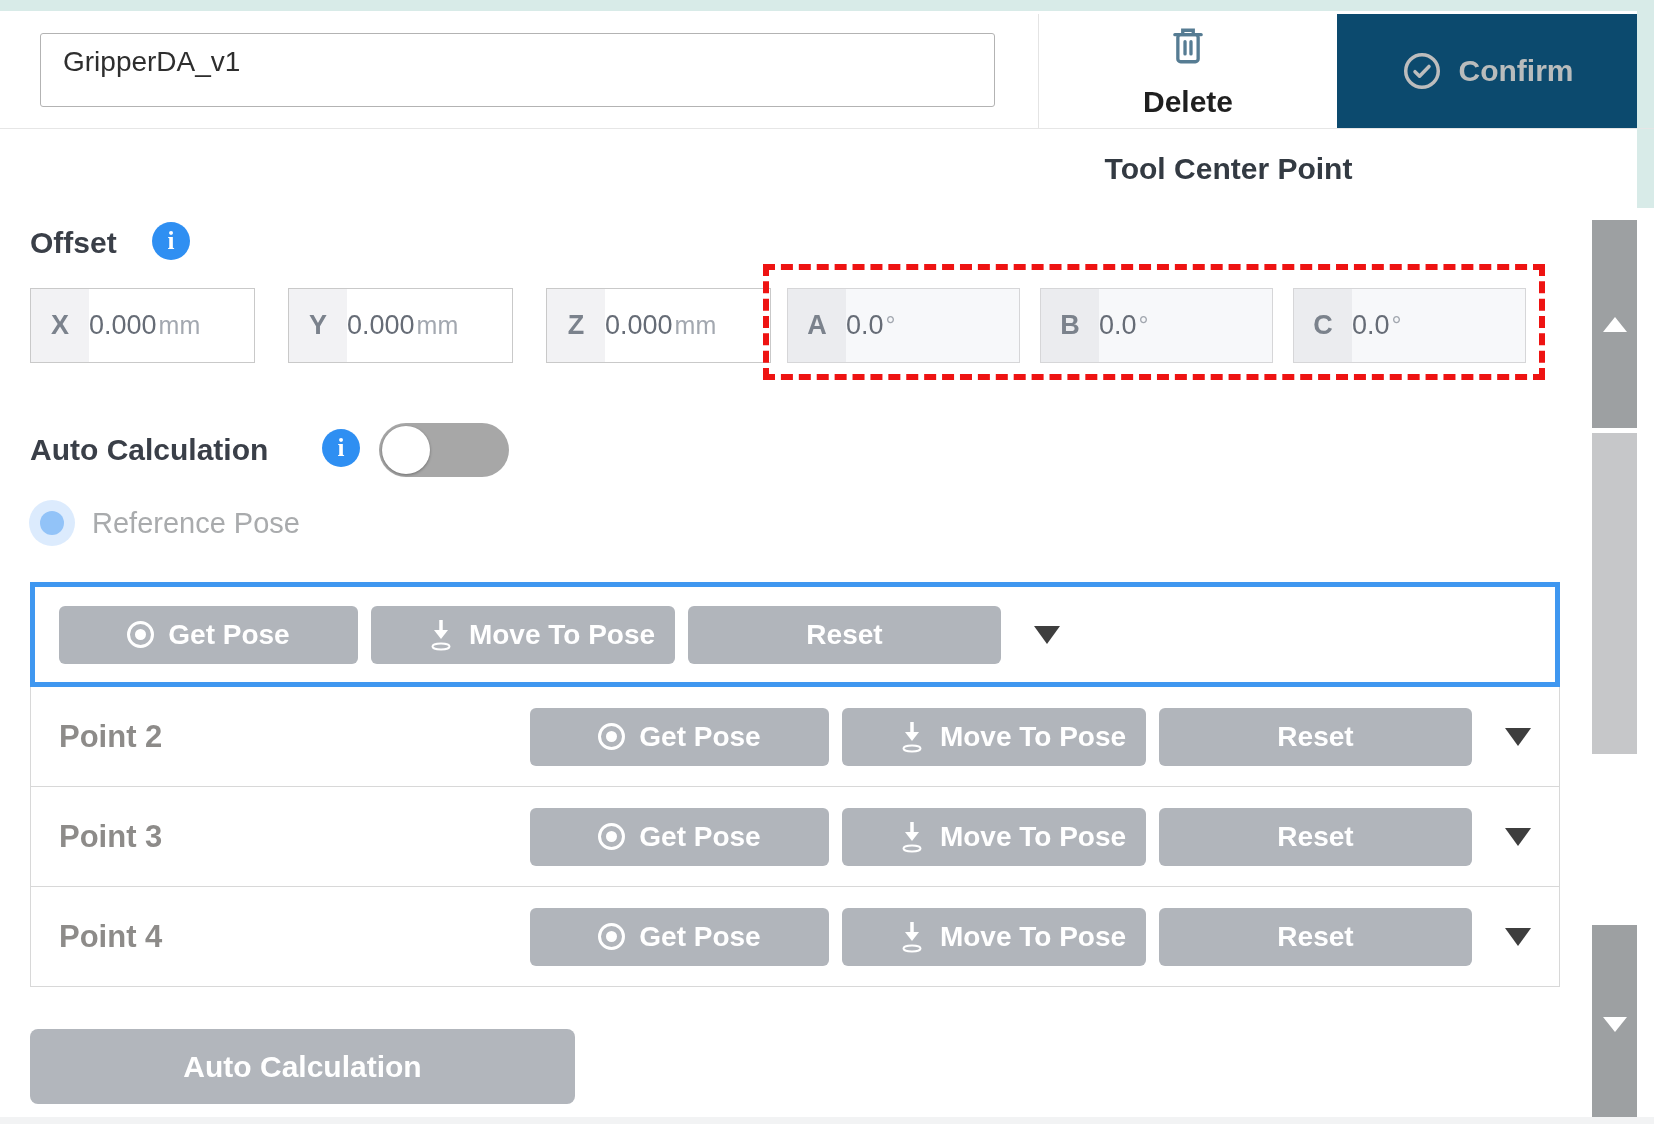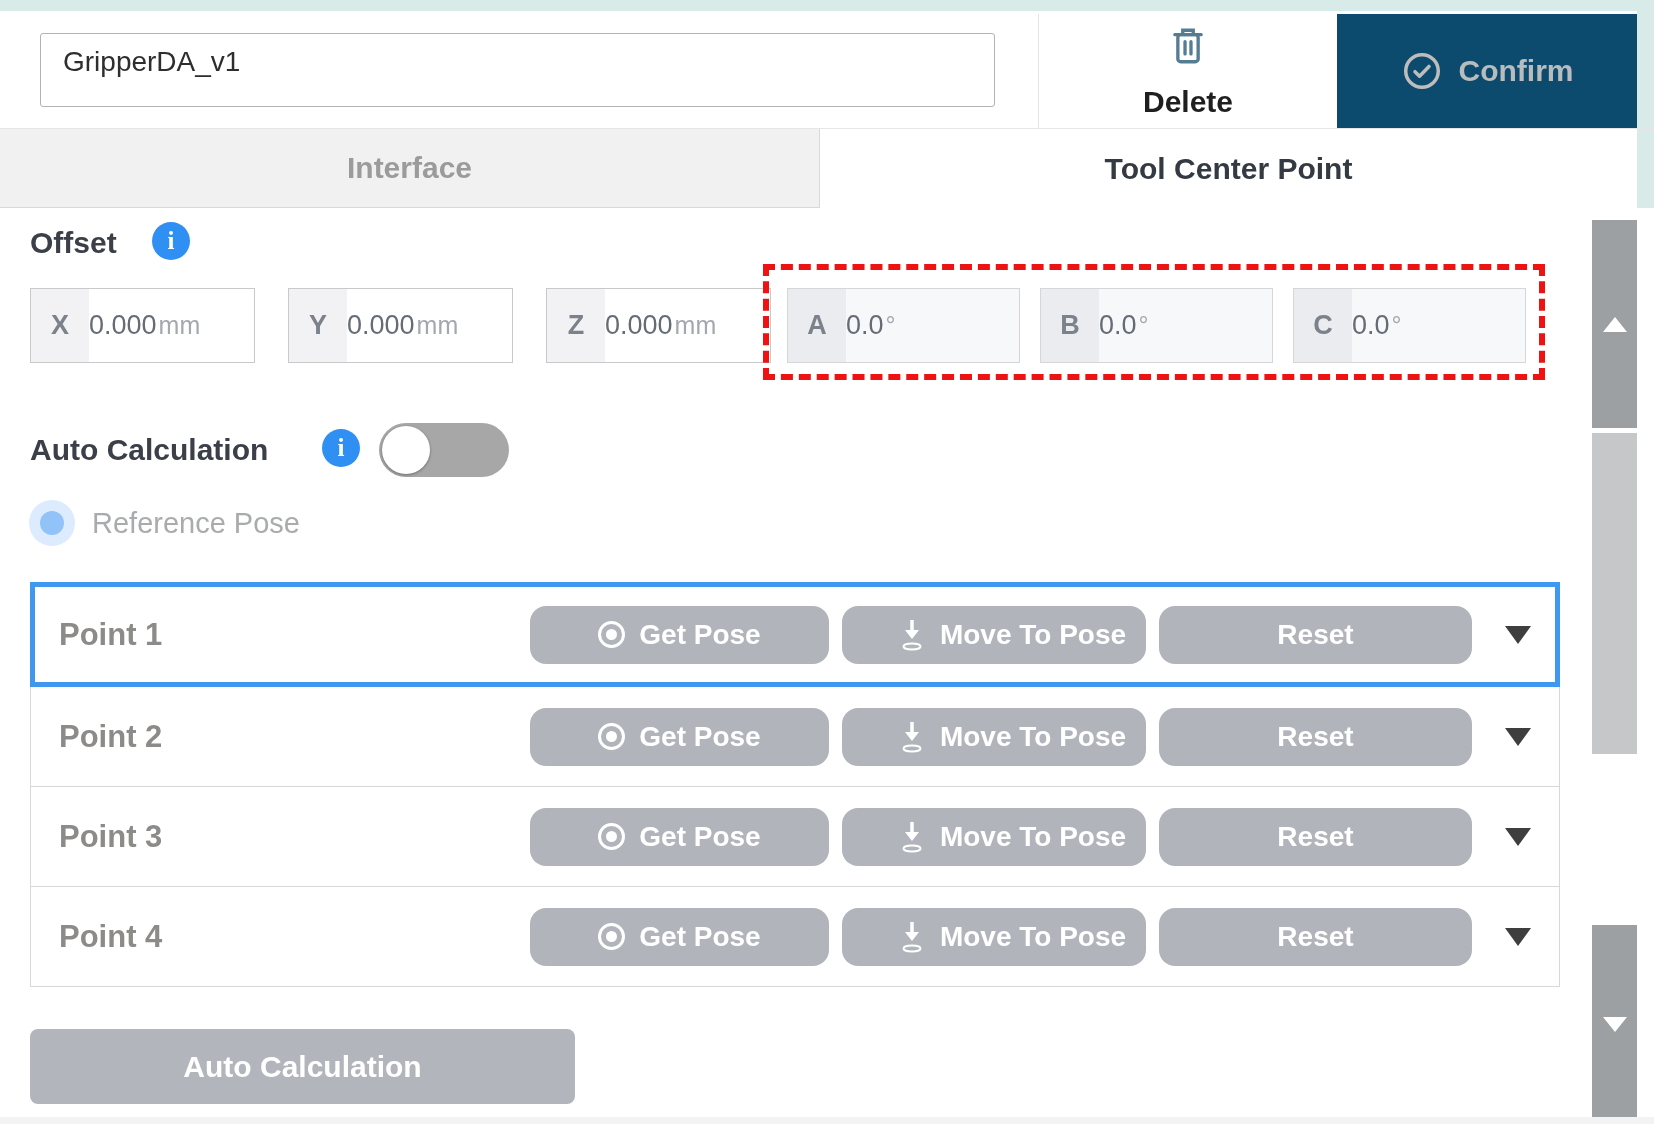--- a/index.html
+++ b/index.html
@@ -96,21 +96,21 @@
   .point-row {
     position:relative; height:100px; background:#ffffff;
     border:1px solid #d8d8d8; border-top:none;
     display:flex; align-items:center; padding-left:28px; padding-right:8px;
   }
   .point-row.first {
     height:105px; border:5px solid #3f97f0; padding-left:24px; padding-right:4px;
   }
   .point-label { flex:1; font-size:31px; font-weight:bold; color:#8d8b89; }
   .row-btn {
-    height:58px; border:none; border-radius:16px; background:#b1b5bb; color:#ffffff;
+    height:58px; border:none; border-radius:6px; background:#b1b5bb; color:#ffffff;
     font-size:28px; font-weight:bold; display:flex; align-items:center; justify-content:center;
     gap:14px; cursor:pointer; font-family:"Liberation Sans","DejaVu Sans",sans-serif;
   }
   .btn-get   { width:299px; margin-right:13px; }
   .btn-move  { width:304px; margin-right:13px;padding-left:36px; }
   .btn-reset { width:313px; }
   .arrow-box { width:66px; margin-left:13px; display:flex; align-items:center; justify-content:center; cursor:pointer; }
   .tri-down {
     width:0; height:0; border-left:13px solid transparent; border-right:13px solid transparent;
     border-top:18px solid #3e3e3e;
@@ -170,23 +170,20 @@
   <div class="tb-btn tb-confirm">
     <span style="display:flex">
       <svg width="42" height="42" viewBox="0 0 24 24" fill="none" stroke="#bdbdbd" stroke-width="2" stroke-linecap="round" stroke-linejoin="round">
         <circle cx="12" cy="12" r="9.3"></circle>
         <path d="M8 12.4l2.6 2.6 5.4-5.6"></path>
       </svg>
     </span>
     <span class="lbl">Confirm</span>
   </div>
 
-  <div class="tab tab-interface">
-    <span class="tab-lbl">Interface</span>
-  </div>
   <div class="tab tab-tcp">
     <span class="tab-lbl">Tool Center Point</span>
   </div>
 
   <div class="h-offset">Offset</div>
   <div class="info-icon info-offset">i</div>
 
   <div class="field fx">
     <div class="f-label">X</div>
     <div class="f-val">
@@ -238,21 +235,20 @@
   </div>
 
   <div class="radio">
     <div class="dot"></div>
   </div>
   <div class="radio-label">Reference Pose</div>
 
   <div class="points-table">
 
     <div class="point-row first">
-      <div class="point-label">Point 1</div>
       <button class="row-btn btn-get">
         <span class="target-icon">
             <span class="core"></span>
           </span>
         <span>Get Pose</span>
       </button>
       <button class="row-btn btn-move">
         <span style="display:flex">
           <svg width="28" height="34" viewBox="0 0 28 34" fill="none">
             <path d="M14 2v11" stroke="#ffffff" stroke-width="3.5"></path>

